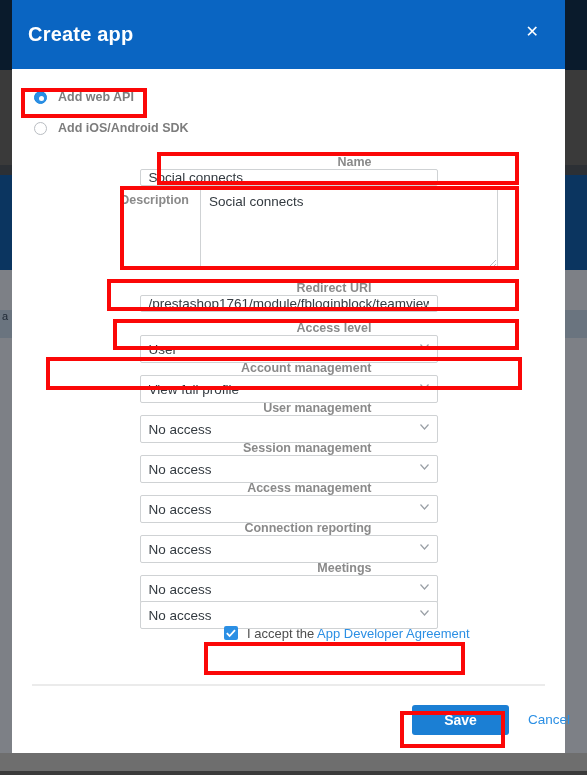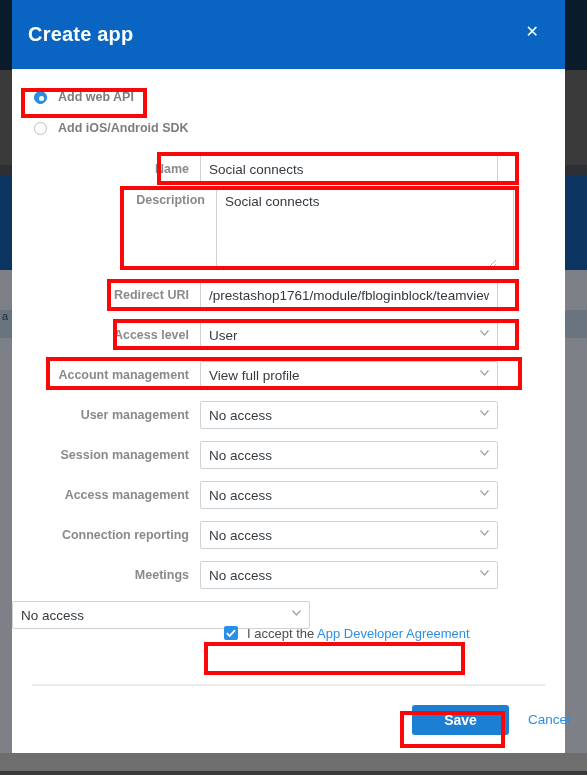--- a/index.html
+++ b/index.html
@@ -33,33 +33,33 @@
 
   
   .radio-row{position:absolute;left:22px;display:flex;align-items:center;gap:11px;}
   .radio{width:13px;height:13px;border-radius:50%;border:1px solid #b9bdc2;background:#fff;
          box-sizing:border-box;position:relative;flex:none;}
   .radio.checked{border-color:#1a86e0;background:#2b8fe4;}
   .radio.checked::after{content:"";position:absolute;left:4px;top:4px;width:5px;height:5px;border-radius:50%;background:#ffffff;}
   .radio-label{font-size:12.5px;font-weight:bold;color:#7d7d7d;white-space:nowrap;}
 
   
-  .form-row{position:absolute;left:0;width:553px;height:28px;display:flex;align-items:center;}
+  .form-row{position:absolute;left:0;width:553px;height:28px;display:flex;align-items:center;flex-direction:column;}
   .form-label{width:188px;text-align:right;padding-right:11px;box-sizing:border-box;
               font-size:12.5px;font-weight:bold;color:#8a8a8a;white-space:nowrap;}
   .field{width:298px;height:28px;box-sizing:border-box;border:1px solid #cfd2d4;background:#ffffff;
          border-radius:2px;font-size:13.5px;color:#333a40;padding:0 8px;
          font-family:"Liberation Sans",sans-serif;outline:none;}
   .field::placeholder{color:#aeb2b6;}
   .select-wrap{position:relative;width:298px;height:28px;}
   .select-wrap .field{width:298px;padding-right:26px;}
   .chev{position:absolute;right:9px;top:9px;width:9px;height:6px;pointer-events:none;}
   .chev svg{display:block;}
 
-  .ta-row{position:absolute;left:0;width:553px;display:flex;align-items:flex-start;padding-left:16px;}
+  .ta-row{position:absolute;left:0;width:553px;display:flex;align-items:flex-start;}
   .ta-row .form-label{padding-top:6px;}
   .ta{width:298px;height:82px;box-sizing:border-box;border:1px solid #cfd2d4;background:#fff;
       border-radius:2px;font-size:13.5px;color:#333a40;padding:5px 8px;resize:none;
       font-family:"Liberation Sans",sans-serif;outline:none;line-height:17px;}
   .ta-grip{position:absolute;pointer-events:none;}
 
   
   #accept-row{position:absolute;left:212px;top:626px;display:flex;align-items:flex-start;gap:9px;}
   #accept-box{width:14px;height:14px;border-radius:2px;background:#2b8fe4;position:relative;flex:none;cursor:pointer;}
   #accept-box svg{position:absolute;left:2px;top:3px;}

